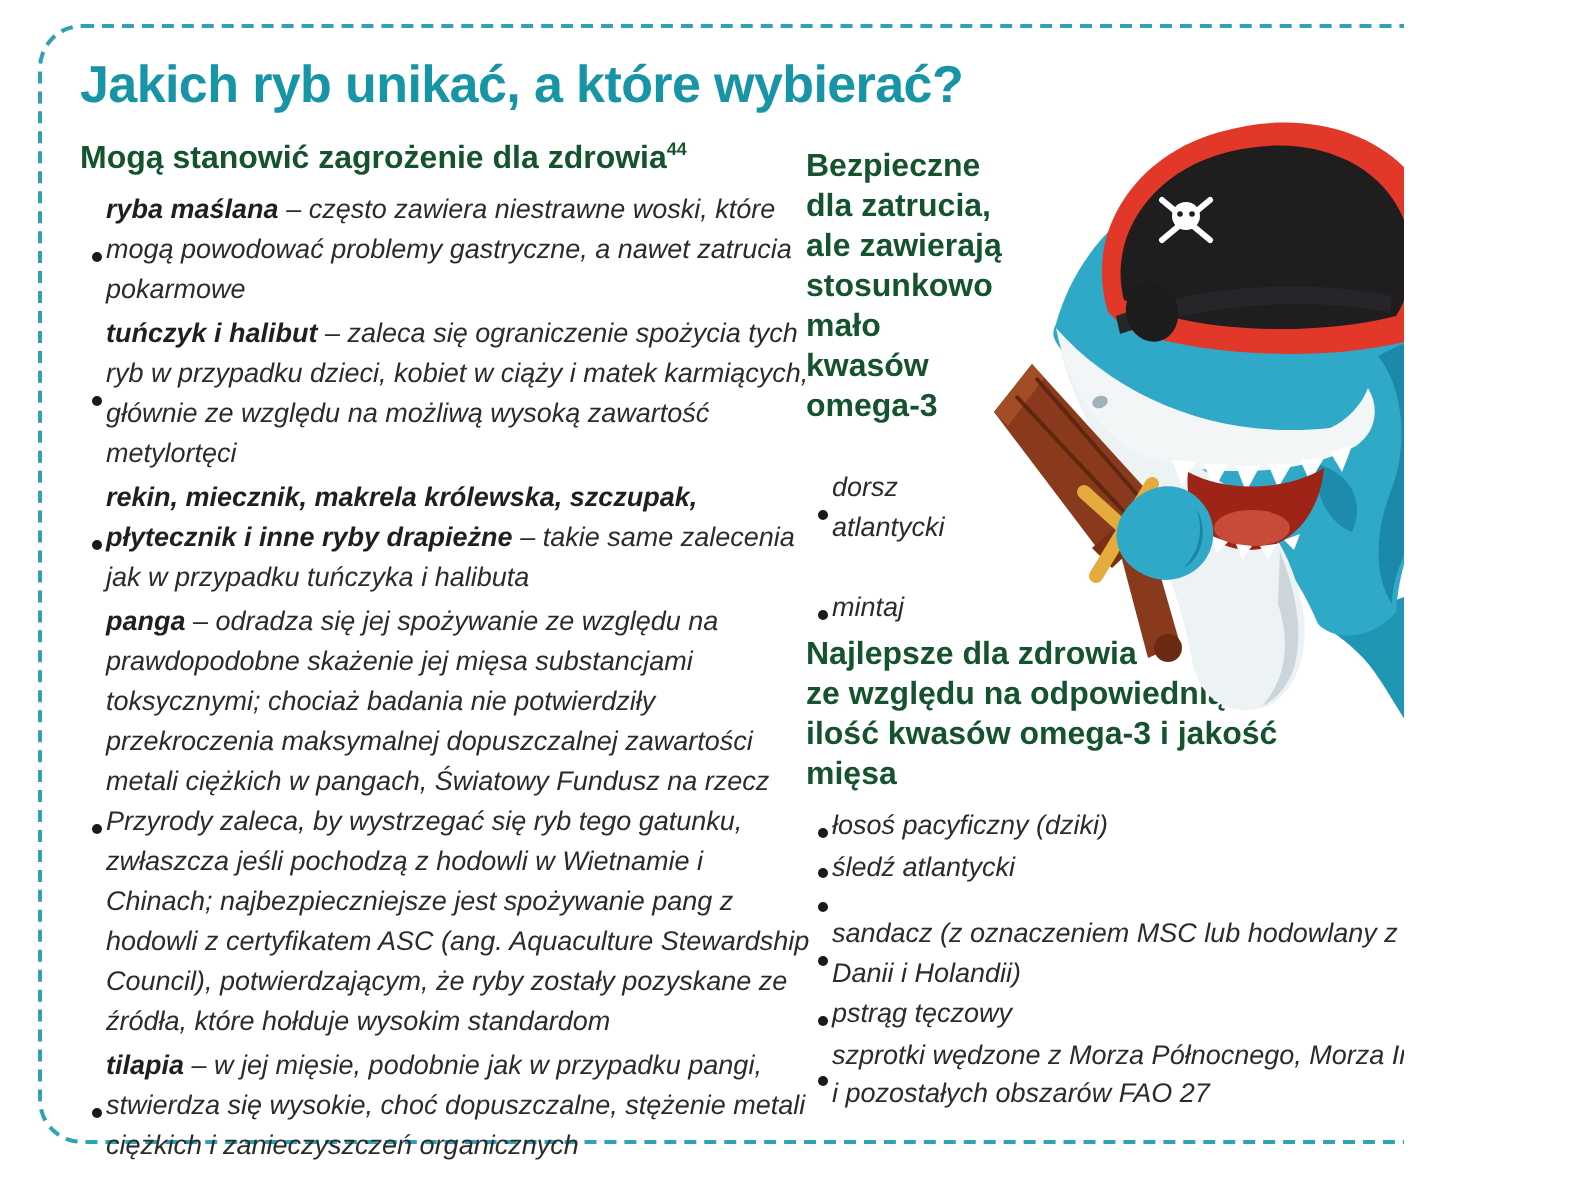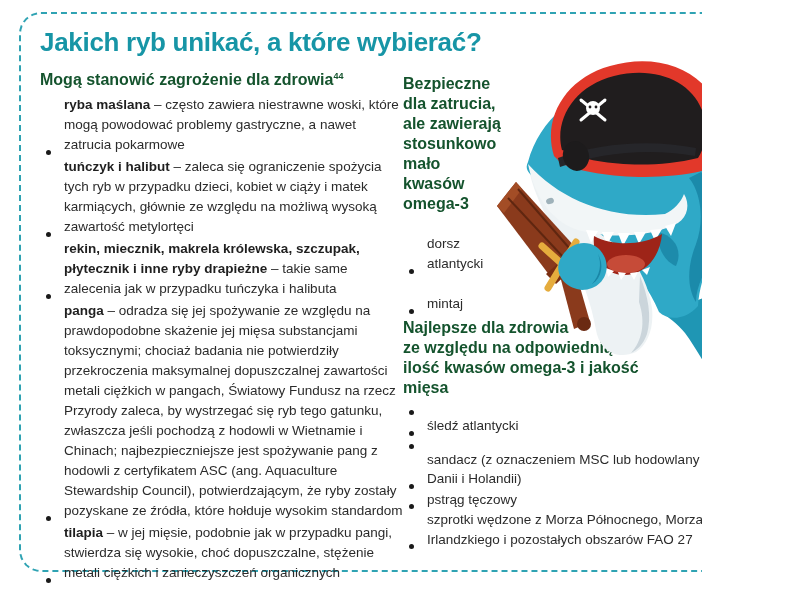--- a/index.html
+++ b/index.html
@@ -14,22 +14,22 @@
   .title{
     position:absolute;left:40px;top:27px;width:560px;
     font-size:26px;font-weight:700;color:#1795a6;letter-spacing:-0.3px;
   }
   h2.sec-head{
     margin:0 0 5px 0;font-size:16px;line-height:20px;font-weight:700;color:#14532d;
   }
   h2.sec-head sup{font-size:9px;vertical-align:super;line-height:0;}
   ul.blist{list-style:none;margin:0;padding:0 0 0 6px;}
   ul.blist li{
-    display:flex;align-items:flex-end;gap:13px;
-    font-size:13.5px;line-height:20px;margin:0 0 2px 0;
+    display:flex;align-items:center;gap:2px;
+    font-size:13.5px;line-height:20px;margin:0 0 2px 0;font-style:italic;
   }
   ul.blist .dot{
     flex:0 0 auto;width:5px;height:5px;border-radius:50%;
     background:#1a1a1a;margin-top:7px;
   }
   ul.blist .term{font-weight:700;color:#1f1f1f;}
   .sec-avoid{position:absolute;left:40px;top:70px;width:366px;}
   .sec-safe{position:absolute;left:403px;top:74px;width:140px;}
   .sec-safe ul.blist li{line-height:20px;margin-top:20px;}
   .sec-safe .txt{display:inline-block;max-width:84px;}
@@ -97,20 +97,21 @@
   <div class="sec-best">
     <h2 class="sec-head">
       <span class="head-line">Najlepsze dla zdrowia</span>
       <span class="head-line">ze względu na odpowiednią</span>
       <span class="head-line">ilość kwasów omega-3 i jakość</span>
       <span class="head-line">mięsa</span>
     </h2>
     <ul class="blist">
       <li>
           <span class="dot"></span>
+          <span class="txt">łosoś pacyficzny (dziki)</span>
         </li>
       <li>
           <span class="dot"></span>
           <span class="txt">śledź atlantycki</span>
         </li>
       <li>
           <span class="dot"></span>
         </li>
       <li>
           <span class="dot"></span>

